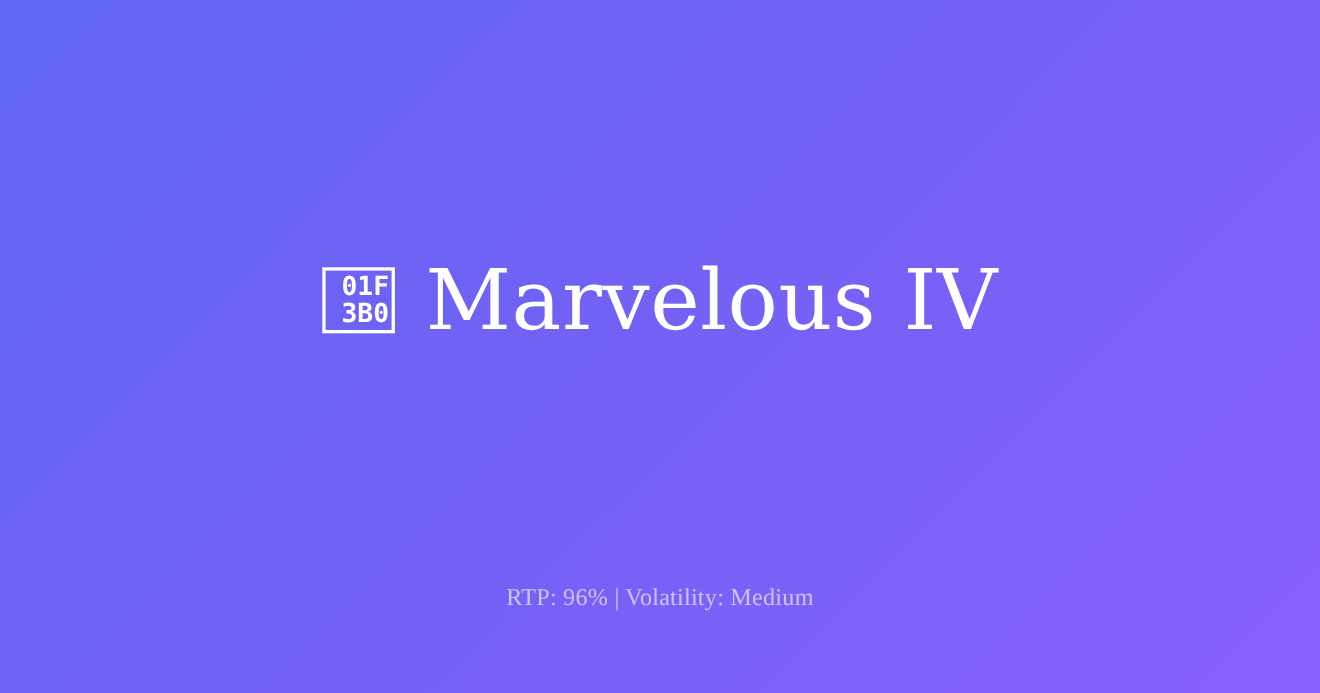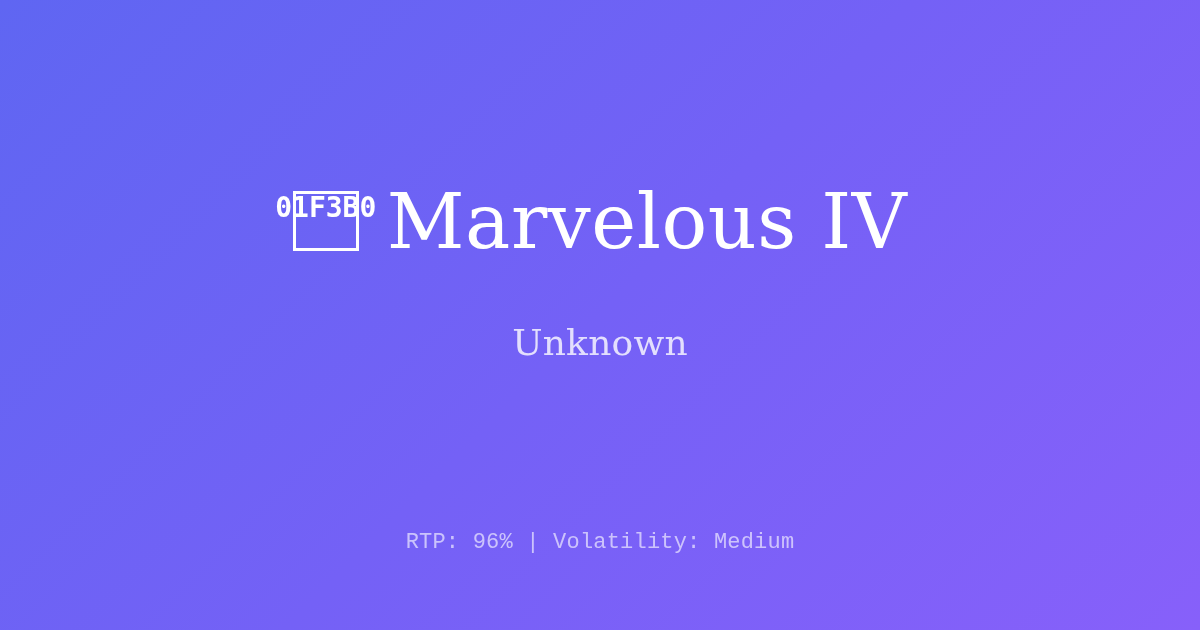--- a/index.html
+++ b/index.html
@@ -44,29 +44,29 @@
     align-items: center;
     justify-content: center;
     gap: 28px;
     white-space: nowrap;
   }
 
   
   .tofu-glyph {
     box-sizing: border-box;
     display: inline-flex;
-    flex-direction: row;
-    align-items: flex-start;
+    flex-direction: column;
+    align-items: flex-end;
     justify-content: center;
     width: 66px;
     height: 60px;
     border: 3px solid #ffffff;
     font-family: "DejaVu Sans Mono", "Liberation Mono", monospace;
     font-weight: 700;
-    font-size: 28px;
+    font-size: 24px;
     line-height: 25px;
     letter-spacing: 0px;
     color: #ffffff;
     flex: none;
     padding: 1px 2px 0 2px;
   }
 
   .tofu-glyph span {
     display: block;
   }
@@ -90,21 +90,21 @@
     color: rgba(255, 255, 255, 0.80);
     letter-spacing: 0.2px;
   }
 
   
   .game-meta {
     position: absolute;
     left: 0;
     right: 0;
     bottom: 72px;
-    font-family: Liberation Mono, monospace;
+    font-family: Liberation Serif, serif;
     font-weight: 400;
     font-size: 22px;
     line-height: 1.3;
     color: rgba(255, 255, 255, 0.62);
     letter-spacing: 0.2px;
     text-align: center;
   }
 </style>
 </head>
 <body>
@@ -117,19 +117,18 @@
 
       <span class="tofu-glyph">
         <span>01F</span>
         <span>3B0</span>
       </span>
 
       <h1 class="game-title">Marvelous IV</h1>
 
     </div>
 
-    <div class="game-provider">Unknown</div>
 
   </div>
 
   <div class="game-meta">RTP: 96% | Volatility: Medium</div>
 
 </div>
 
 </body></html>

